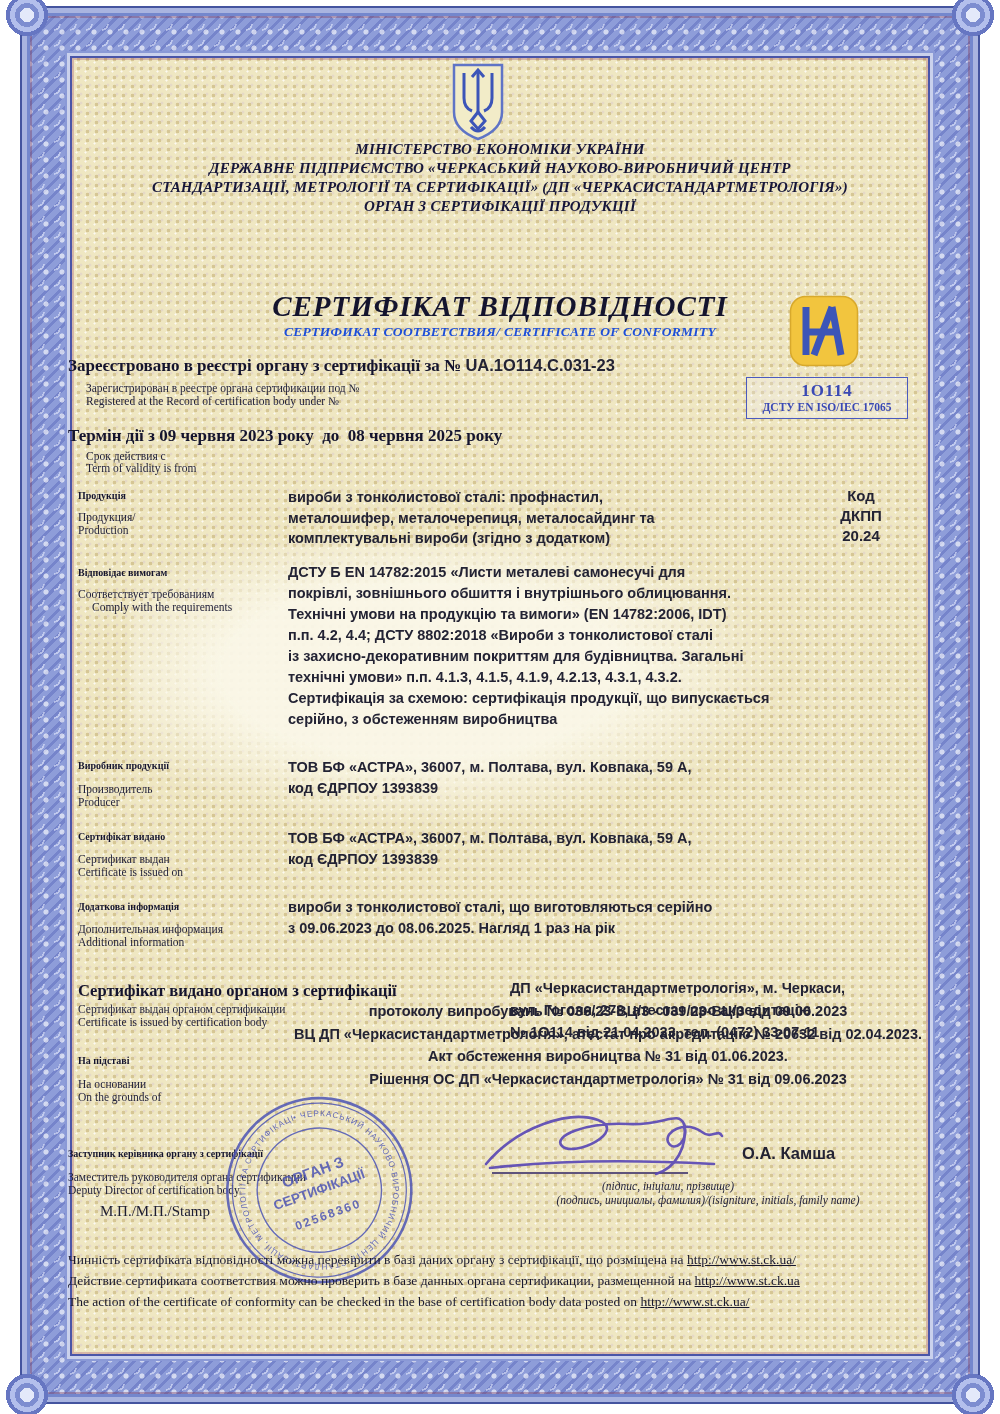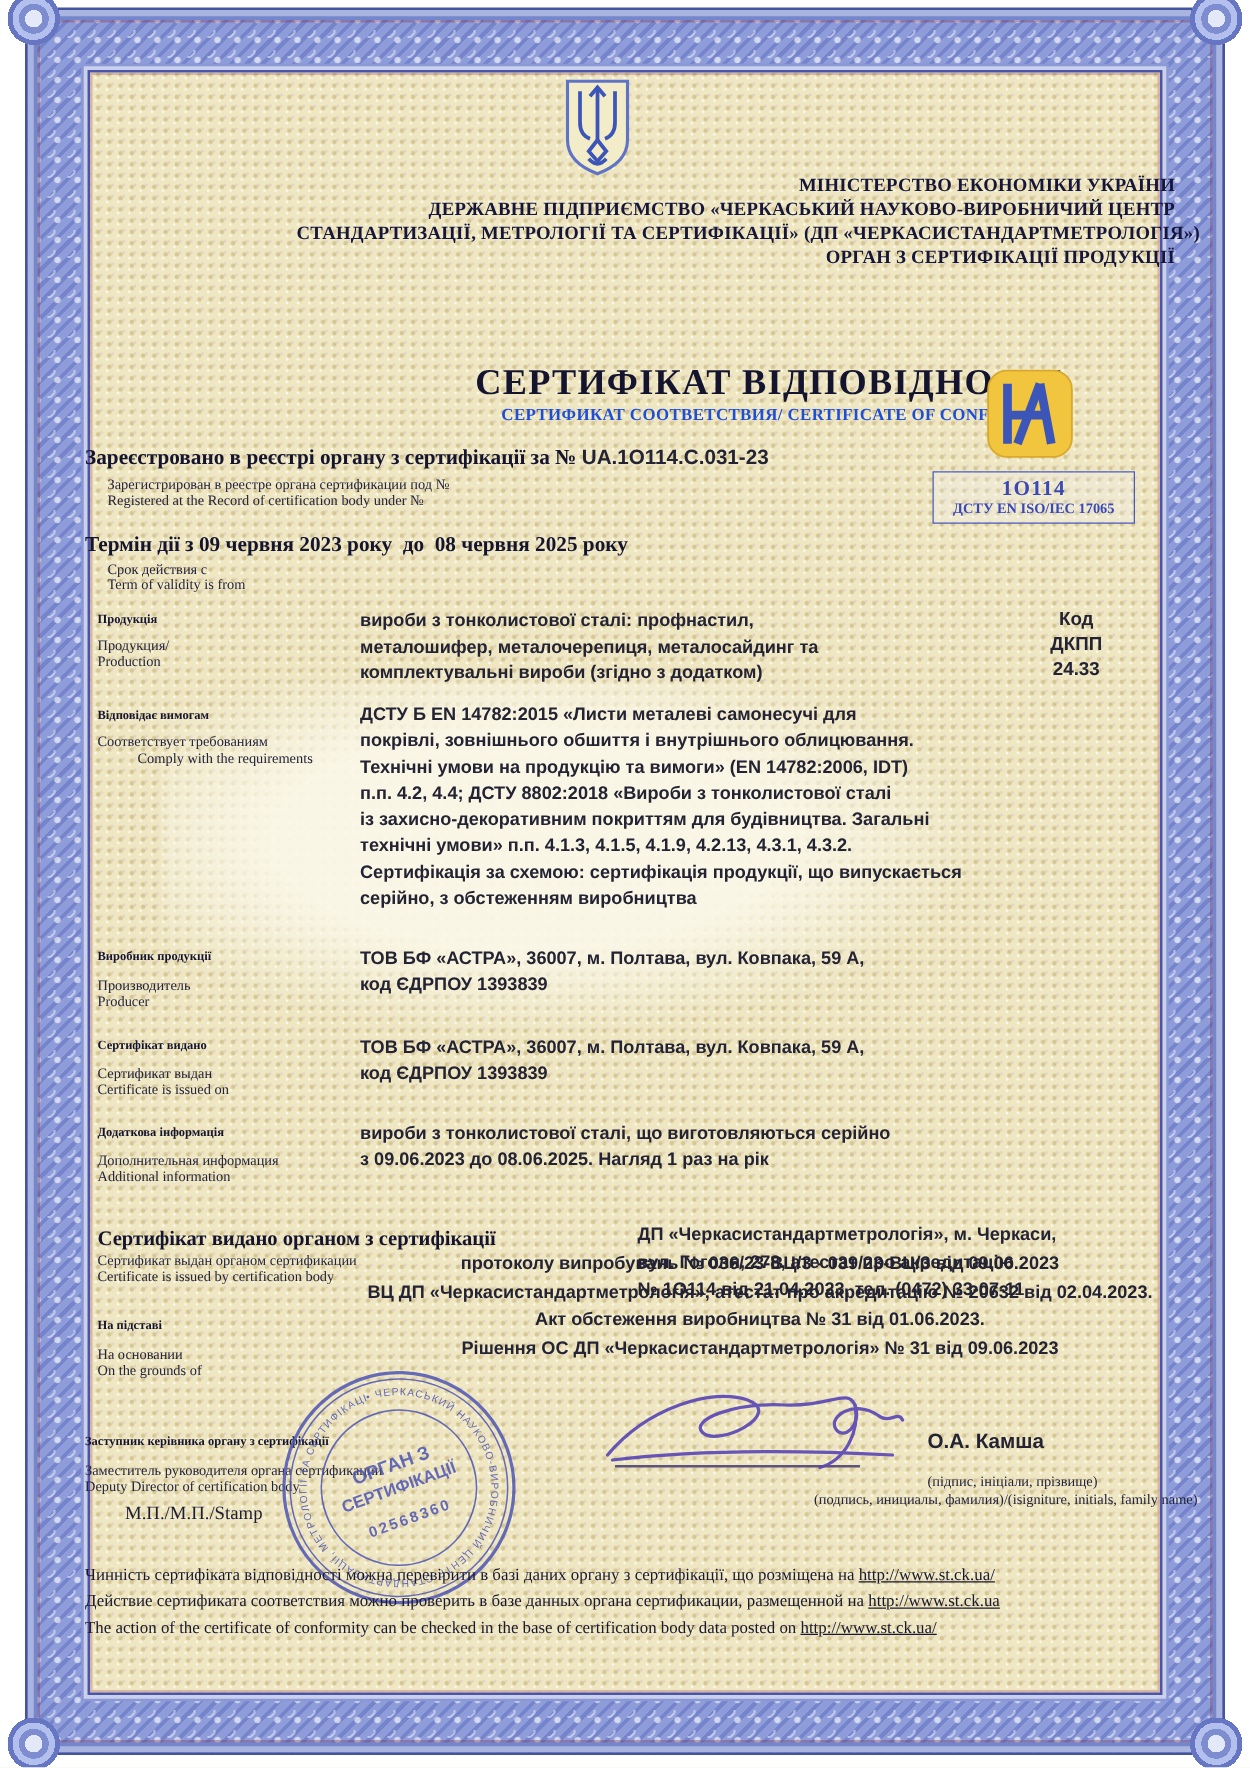--- a/index.html
+++ b/index.html
@@ -38,21 +38,21 @@
     border:2px solid #4a55a8;
     box-shadow:0 0 0 3px rgba(255,255,255,.55), 0 0 0 5px #8a99d6, inset 0 0 0 2px rgba(150,62,96,.28);
   }
   .watermark{
     position:absolute;left:130px;top:545px;width:650px;height:280px;
     background:radial-gradient(ellipse at 45% 45%, rgba(250,247,232,.95) 0 40%, rgba(250,247,232,0) 72%);
     filter:blur(2px);
   }
   .content{position:absolute;inset:0;}
   .abs{position:absolute;}
-  .ctr{text-align:right;}
+  .ctr{text-align:center;font-style:italic;}
   .hdr{font-weight:bold;font-size:15px;line-height:19px;color:#16163a;letter-spacing:.2px;}
   .title{font-weight:bold;font-size:29px;letter-spacing:1px;color:#14142e;}
   .subtitle{font-weight:bold;font-size:13.5px;color:#1d4ed8;letter-spacing:.3px;}
   .lab-uk{font-weight:bold;font-size:10px;color:#14142e;}
   .lab-sub{font-size:11.5px;line-height:13.5px;color:#23233c;}
   .val{font-family:"Liberation Sans",sans-serif;font-weight:bold;font-size:14.5px;line-height:20.5px;color:#232334;white-space:pre-line;}
   .reg-uk{font-weight:bold;font-size:17px;color:#14142e;}
   .reg-num{font-family:"Liberation Sans",sans-serif;font-weight:bold;font-size:16.5px;color:#232334;}
   .validity{font-weight:bold;font-size:17px;color:#14142e;white-space:pre;}
   .code-col{font-family:"Liberation Sans",sans-serif;font-weight:bold;font-size:15px;line-height:20px;color:#232334;text-align:center;}
@@ -131,26 +131,26 @@
 
     <div class="abs lab-uk" style="left:78px;top:490px;">Продукція</div>
     <div class="abs lab-sub" style="left:78px;top:511px;">Продукция/</div>
     <div class="abs lab-sub" style="left:78px;top:524px;">Production</div>
     <div class="abs val" style="left:288px;top:487px;width:520px;">вироби з тонколистової сталі: профнастил,
 металошифер, металочерепиця, металосайдинг та
 комплектувальні вироби (згідно з додатком)</div>
     <div class="abs code-col" style="left:820px;top:486px;width:82px;">
       <div>Код</div>
       <div>ДКПП</div>
-      <div>24.33</div>
+      <div>20.24</div>
     </div>
 
     <div class="abs lab-uk" style="left:78px;top:567px;">Відповідає вимогам</div>
     <div class="abs lab-sub" style="left:78px;top:588px;">Соответствует требованиям</div>
-    <div class="abs lab-sub" style="left:96px;top:601px;padding-left:14px;">Comply with the requirements</div>
+    <div class="abs lab-sub" style="left:78px;top:601px;padding-left:14px;">Comply with the requirements</div>
     <div class="abs val" style="left:288px;top:562px;width:590px;line-height:21px;">ДСТУ Б EN 14782:2015 «Листи металеві самонесучі для
 покрівлі, зовнішнього обшиття і внутрішнього облицювання.
 Технічні умови на продукцію та вимоги» (EN 14782:2006, IDT)
 п.п. 4.2, 4.4; ДСТУ 8802:2018 «Вироби з тонколистової сталі
 із захисно-декоративним покриттям для будівництва. Загальні
 технічні умови» п.п. 4.1.3, 4.1.5, 4.1.9, 4.2.13, 4.3.1, 4.3.2.
 Сертифікація за схемою: сертифікація продукції, що випускається
 серійно, з обстеженням виробництва</div>
 
     <div class="abs lab-uk" style="left:78px;top:760px;">Виробник продукції</div>

